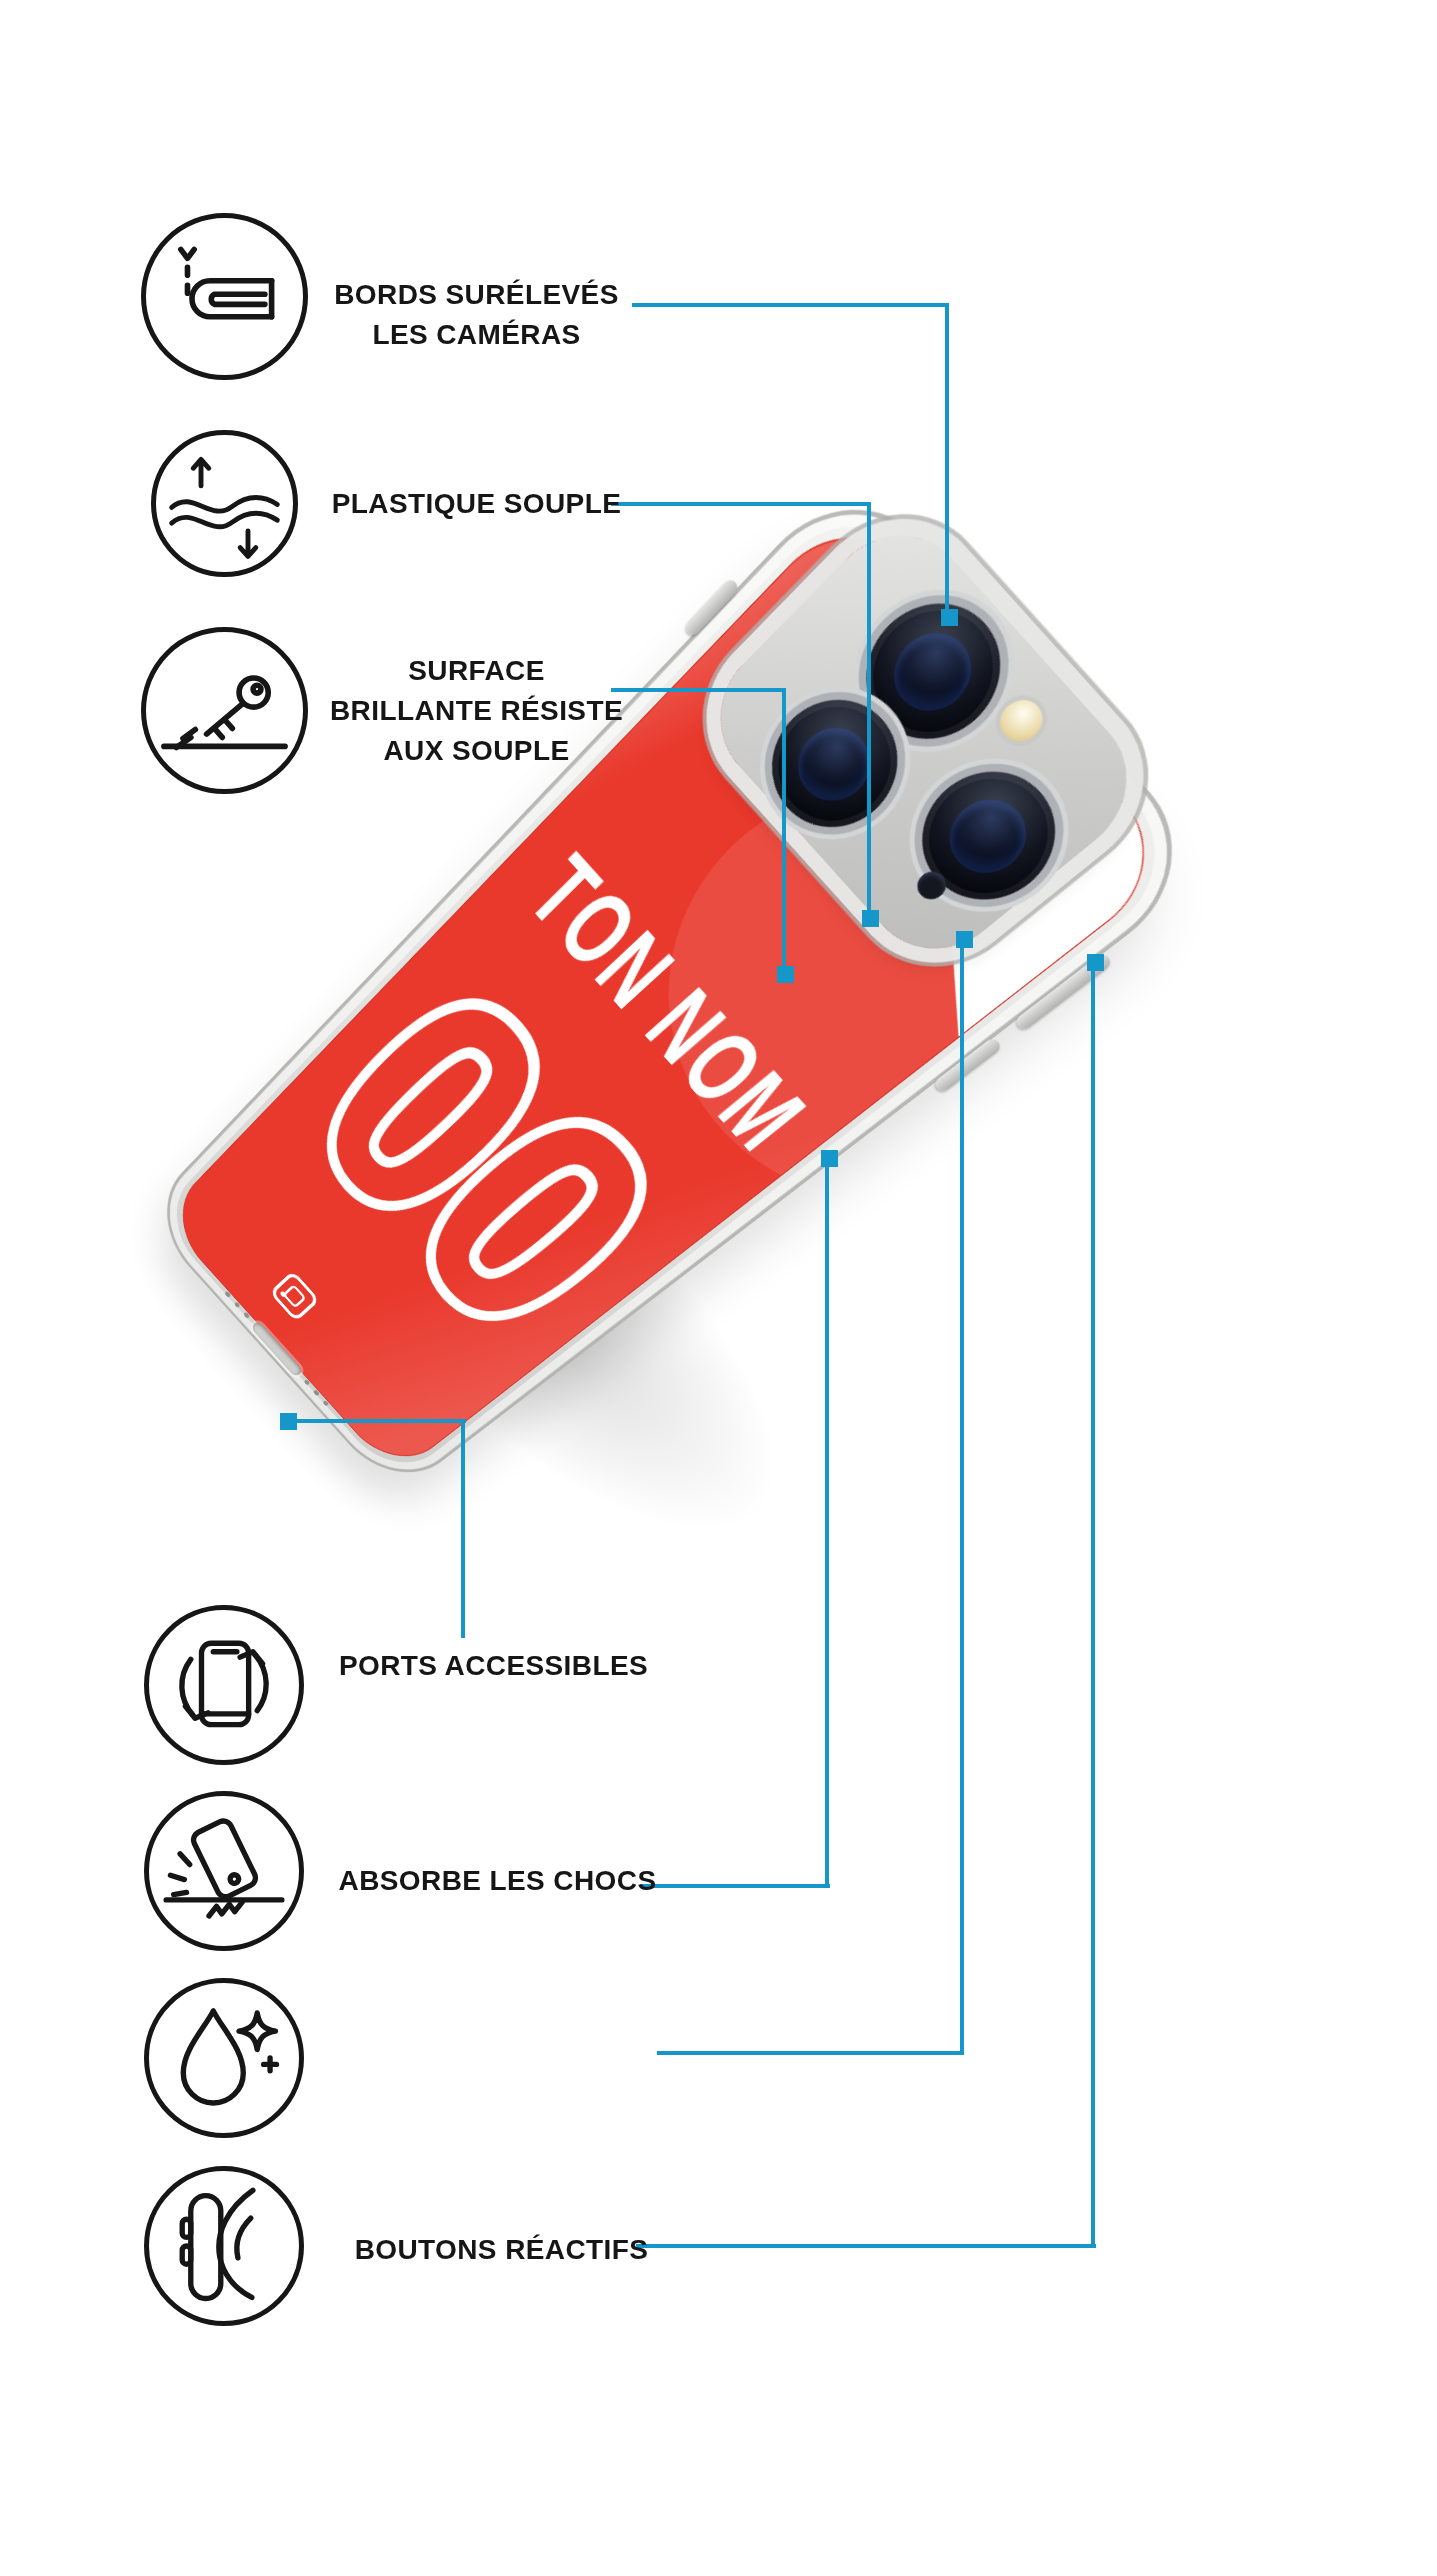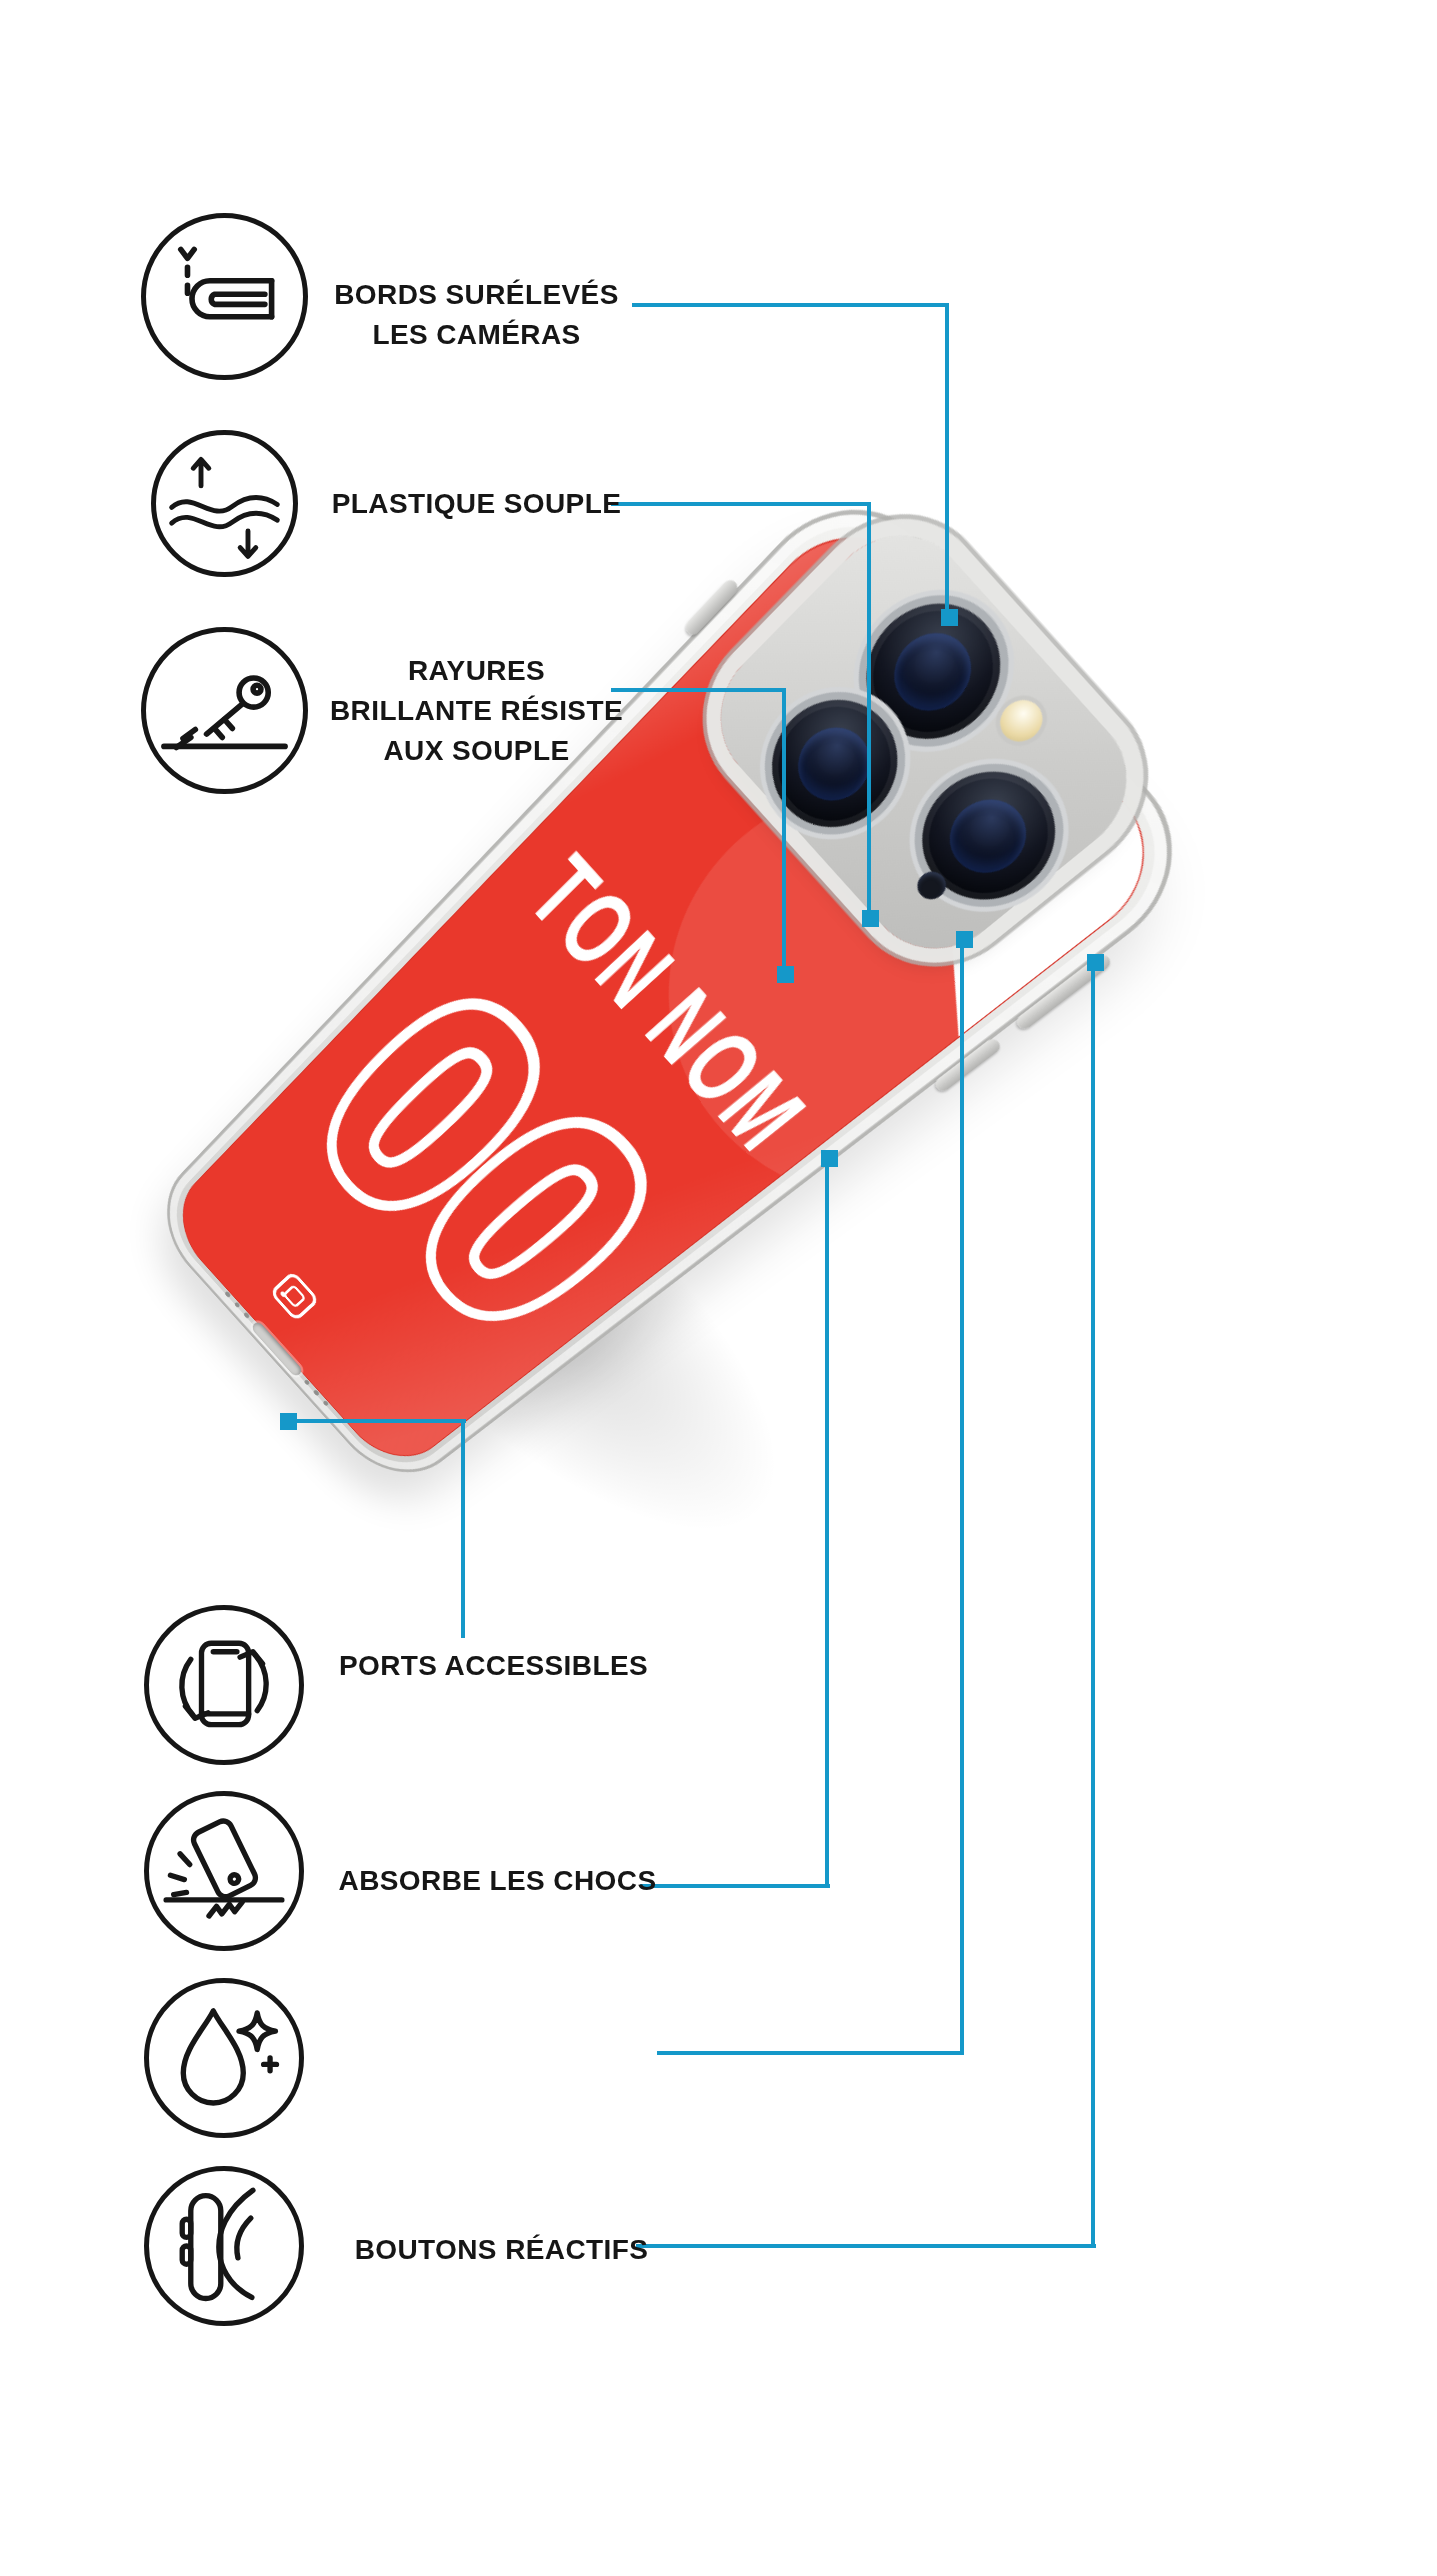--- a/index.html
+++ b/index.html
@@ -283,21 +283,21 @@
   </div>
 
   <div class="label" id="label-1">
     <div>BORDS SURÉLEVÉS</div>
     <div>LES CAMÉRAS</div>
   </div>
   <div class="label" id="label-2">
     <div>PLASTIQUE SOUPLE</div>
   </div>
   <div class="label" id="label-3">
-    <div>RAYURES</div>
+    <div>SURFACE</div>
     <div>BRILLANTE RÉSISTE</div>
     <div>AUX SOUPLE</div>
   </div>
   <div class="label" id="label-4">
     <div>PORTS ACCESSIBLES</div>
   </div>
   <div class="label" id="label-5">
     <div>ABSORBE LES CHOCS</div>
   </div>
   <div class="label" id="label-7">

